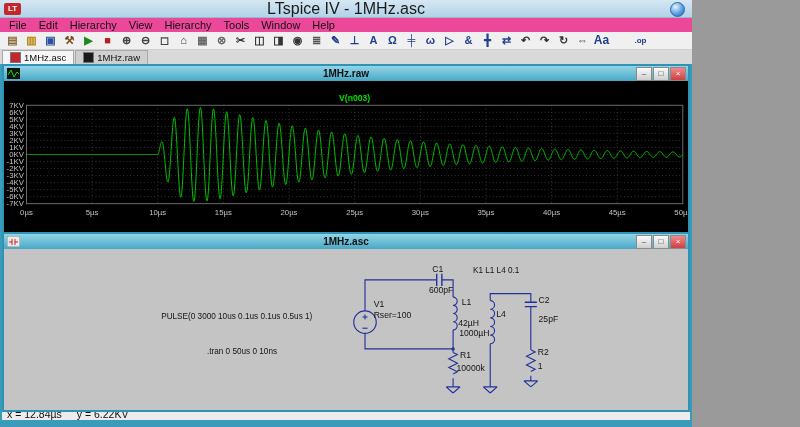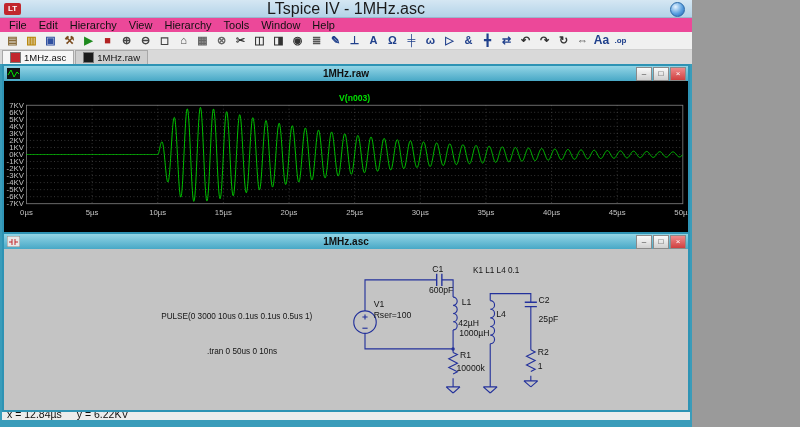--- a/index.html
+++ b/index.html
@@ -93,21 +93,21 @@
       <span class="tb-icon" style="color: rgb(32, 64, 140); font-size: 11px;">ω</span>
       <span class="tb-icon" style="color: rgb(32, 64, 140); font-size: 11px;">▷</span>
       <span class="tb-icon" style="color: rgb(32, 64, 140); font-size: 11px;">&amp;</span>
       <span class="tb-icon" style="color: rgb(32, 64, 140); font-size: 11px;">╋</span>
       <span class="tb-icon" style="color: rgb(32, 64, 140); font-size: 11px;">⇄</span>
       <span class="tb-icon" style="color: rgb(51, 51, 51); font-size: 11px;">↶</span>
       <span class="tb-icon" style="color: rgb(51, 51, 51); font-size: 11px;">↷</span>
       <span class="tb-icon" style="color: rgb(51, 51, 51); font-size: 11px;">↻</span>
       <span class="tb-icon" style="color: rgb(51, 51, 51); font-size: 11px;">⇔</span>
       <span class="tb-icon" style="color: rgb(32, 64, 140); font-size: 12px;">Aa</span>
-      <span class="tb-icon" style="color: rgb(32, 64, 140); font-size: 8px;">.op</span>
+      <span class="tb-icon" style="color: rgb(32, 64, 140); font-size: 8px; margin-left: 20px;">.op</span>
     </div>
 
   <div class="tabbar">
       <div class="tab active">
         <span class="tab-ic" style="background: rgb(193, 39, 45);"></span>
         <span>1MHz.asc</span>
       </div>
       <div class="tab">
         <span class="tab-ic" style="background: rgb(27, 27, 27);"></span>
         <span>1MHz.raw</span>

